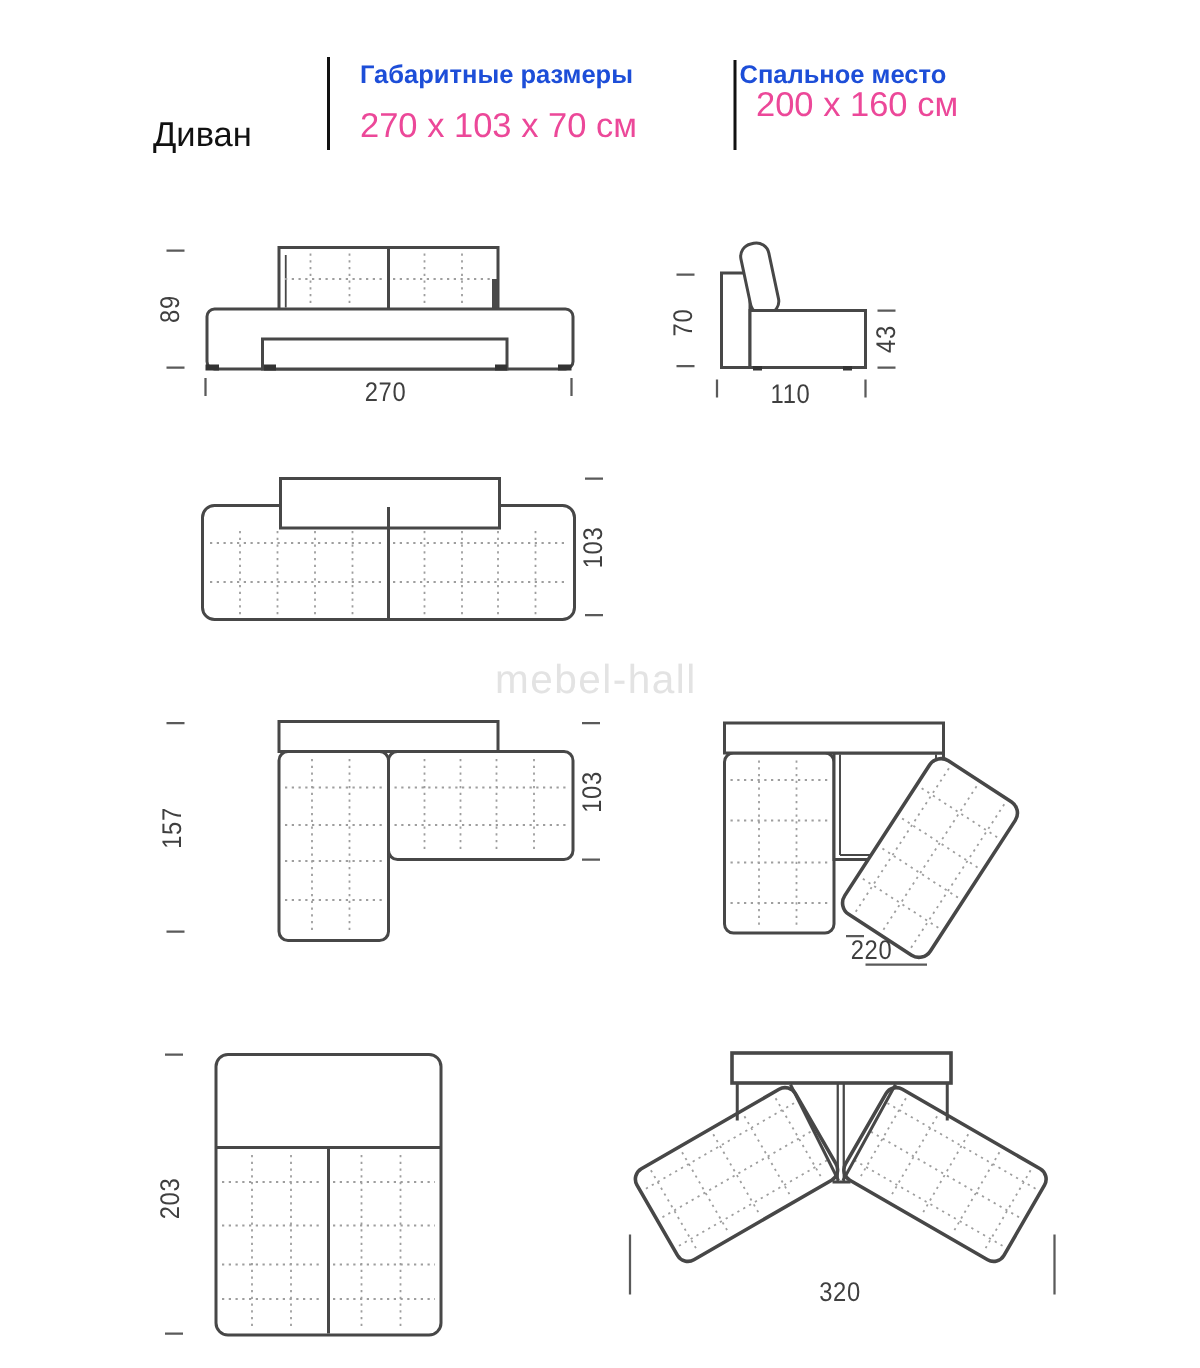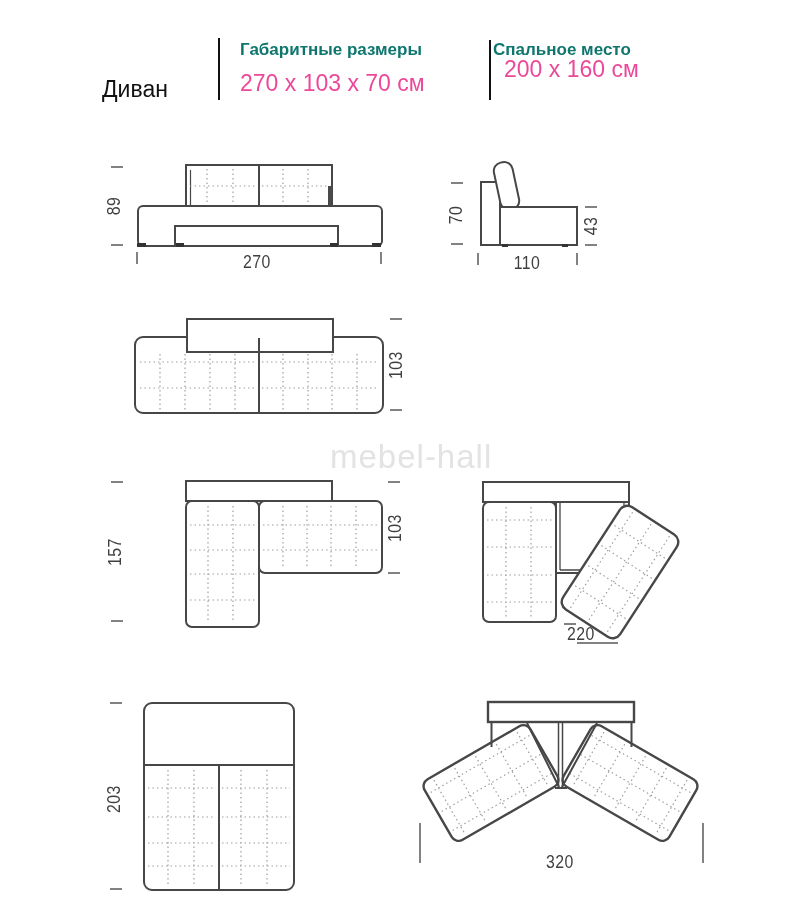--- a/index.html
+++ b/index.html
@@ -3,34 +3,34 @@
 <meta charset="utf-8">
 <style>
   html,body{margin:0;padding:0;background:#fff;}
   .page{position:relative;width:800px;height:912px;background:#fff;overflow:hidden;
         font-family:"Liberation Sans",sans-serif;}
   
   .product{position:absolute;left:102px;top:76px;font-size:23px;color:#111;}
   .vdiv{position:absolute;width:2px;background:#111;}
   .vdiv.d1{left:218px;top:38px;height:62px;}
   .vdiv.d2{left:489px;top:40px;height:60px;}
-  .col-label{position:absolute;font-size:17px;font-weight:bold;color:#0f766e;white-space:nowrap;}
+  .col-label{position:absolute;font-size:17px;font-weight:bold;color:#1d4ed8;white-space:nowrap;}
   .col-value{position:absolute;font-size:23px;color:#ec4899;white-space:nowrap;}
   .c1 .col-label{left:240px;top:40px;}
   .c1 .col-value{left:240px;top:70px;}
   .c2 .col-label{left:493px;top:40px;}
   .c2 .col-value{left:504px;top:56px;}
   
   .blueprint{position:absolute;left:0;top:0;}
   
   .dim{position:absolute;font-size:18px;color:#3f3f3f;white-space:nowrap;letter-spacing:.5px;
        transform:translate(-50%,-50%) scaleX(.88);}
   .dimv{transform:translate(-50%,-50%) rotate(-90deg) scaleX(.88);}
   
-  .watermark{position:absolute;left:330px;top:438px;font-size:33px;color:#e3e3e3;
+  .watermark{position:absolute;left:330px;top:438px;font-size:27px;color:#e3e3e3;
              letter-spacing:1px;white-space:nowrap;}
 </style>
 </head>
 <body>
 
 <div class="page">
 
   <div>
     <span class="product">Диван</span>
     <div class="vdiv d1"></div>

